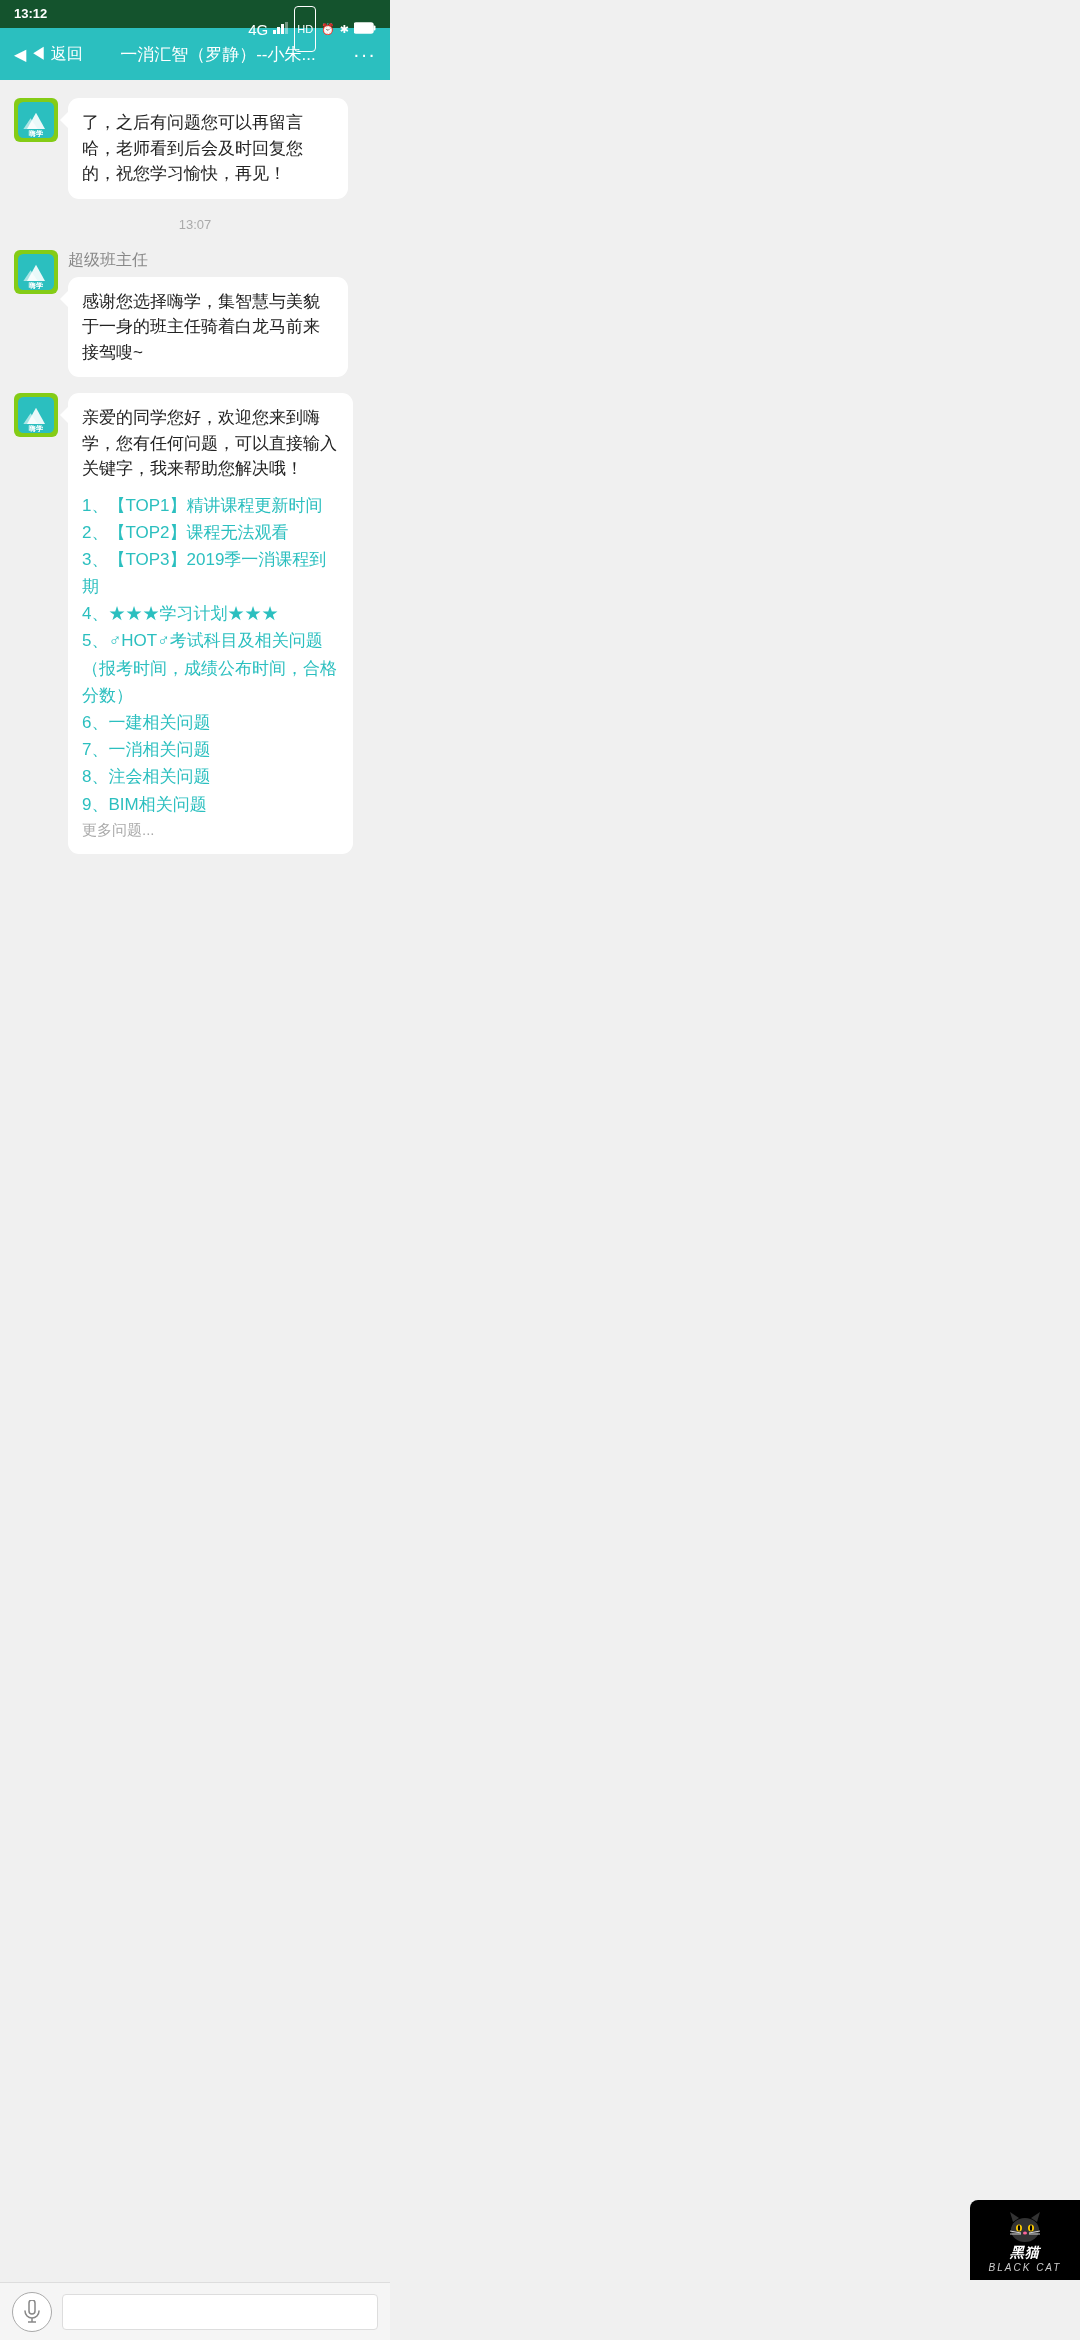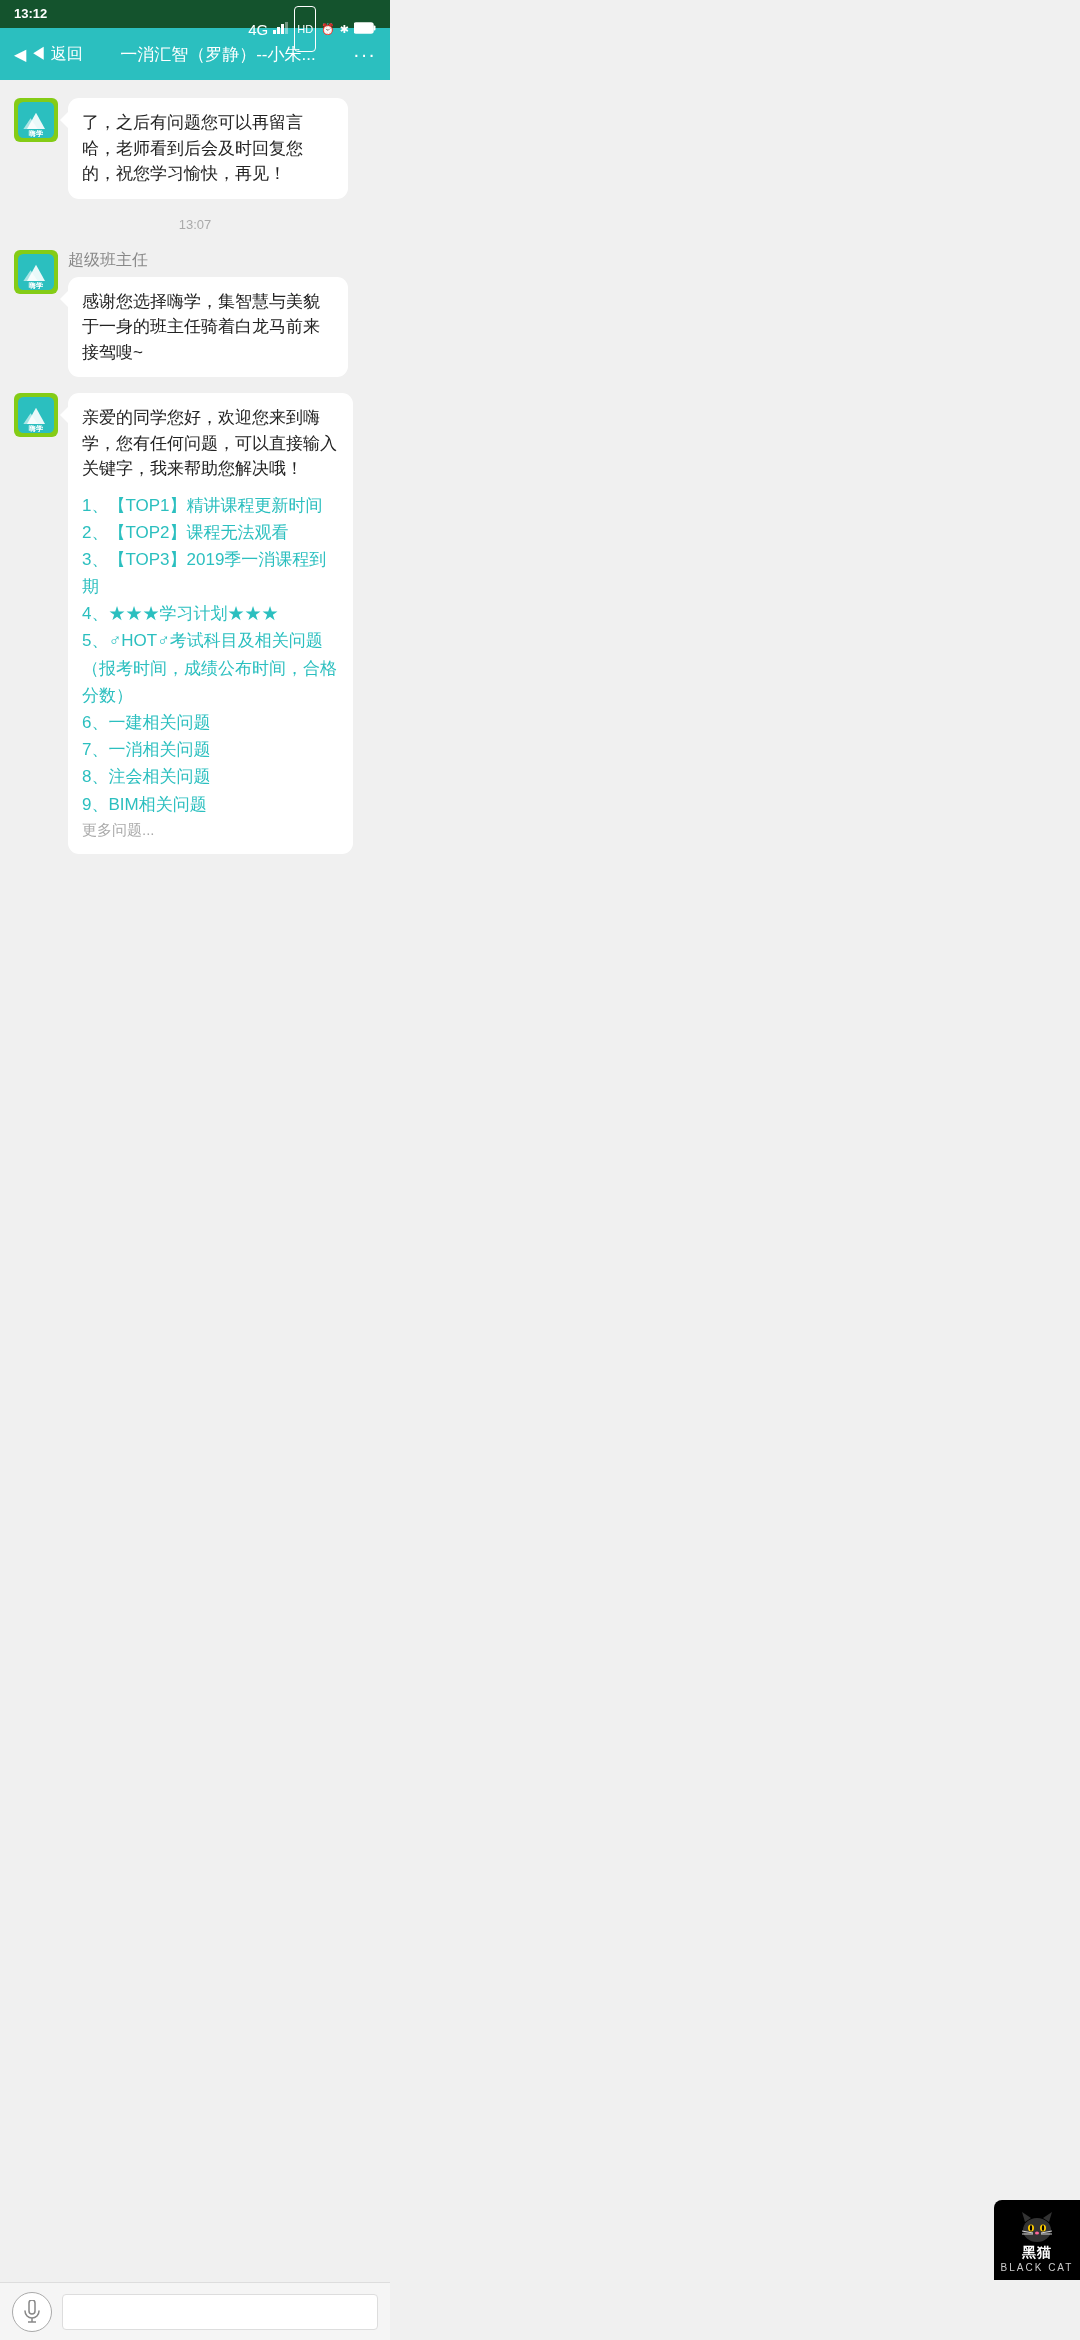--- a/index.html
+++ b/index.html
@@ -178,29 +178,30 @@
       background: white;
       border-radius: 4px;
       border: 1px solid #ddd;
     }
 
     
     .black-cat-watermark {
       position: fixed;
       bottom: 60px;
       right: 0;
-      width: 86px;
+      width: 110px;
       height: 80px;
       background: black;
       border-radius: 8px 0 0 0;
       display: flex;
       flex-direction: column;
       align-items: center;
       justify-content: center;
       color: white;
+      font-style: italic;
     }
   </style>
 </head>
 <body>
 
 <div class="status-bar">
   <span class="status-time">13:12</span>
   <div class="status-icons">
     <span style="font-size:15px;">4G</span>
     <span>

